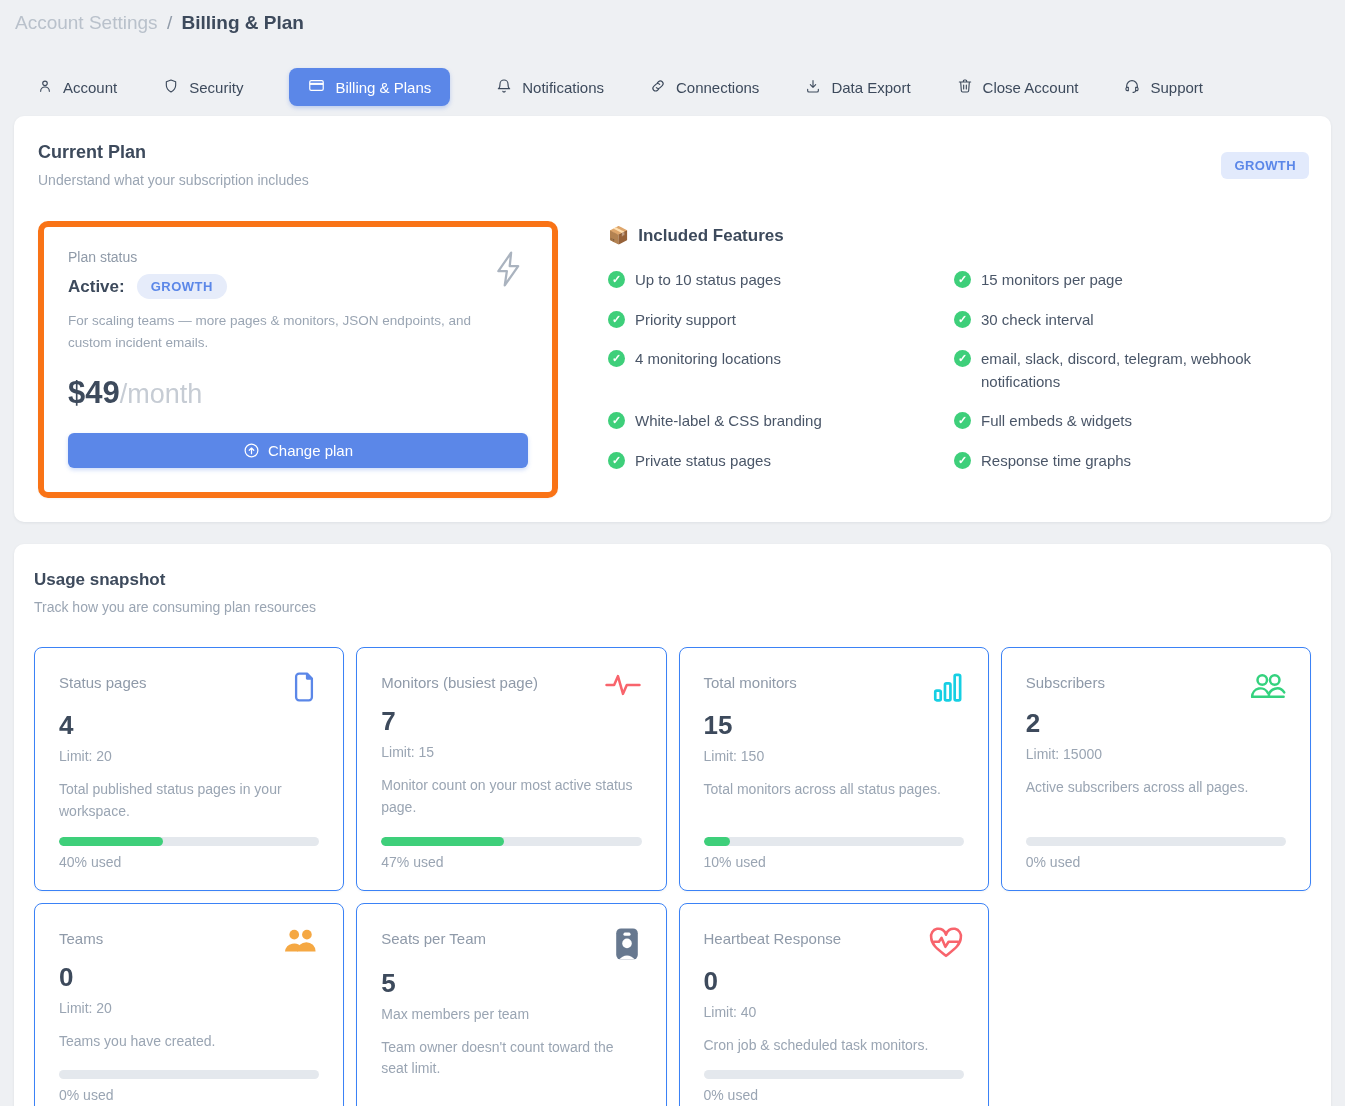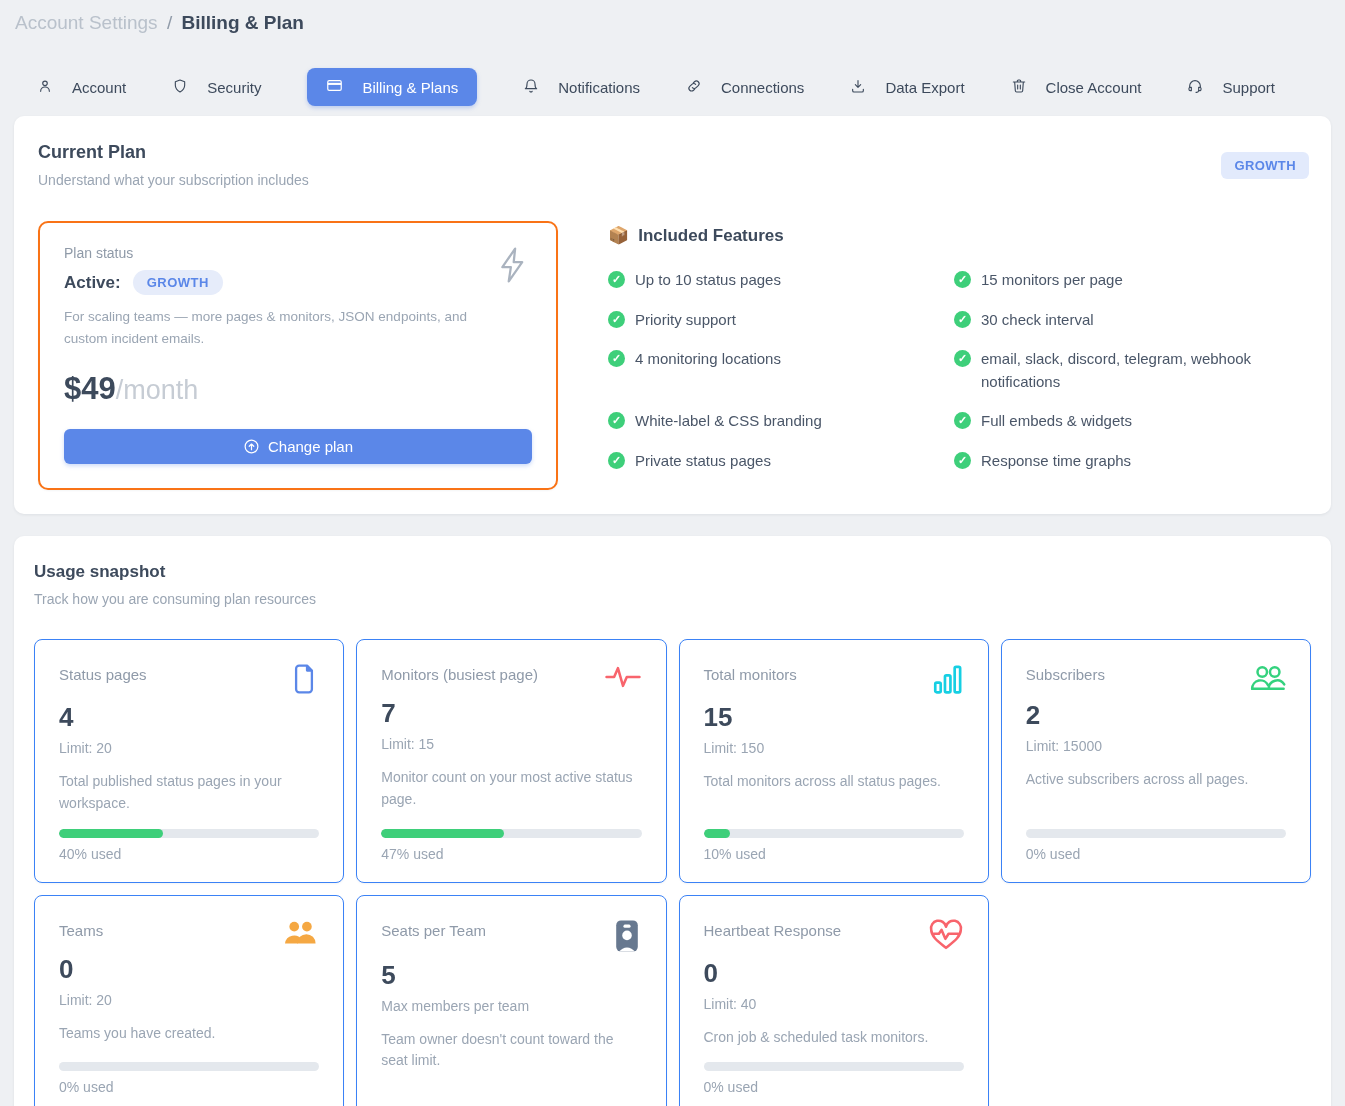--- a/index.html
+++ b/index.html
@@ -10,42 +10,42 @@
     color:#3f4c5e;
     overflow:hidden;
   }
   
   .breadcrumb { padding:12px 0 0 15px; font-size:19px; }
   .crumb-section { color:#b9c1cb; font-weight:400; }
   .crumb-sep { color:#8f9aa8; margin:0 4px; }
   .crumb-page { color:#3d4a5c; font-weight:700; }
   
   .tabs { display:flex; align-items:center; gap:46px; padding-left:37px; margin-top:34px; height:38px; }
-  .tab { display:flex; align-items:center; gap:19px; font-size:15px; color:#3d4a5c; cursor:pointer; white-space:nowrap; }
+  .tab { display:flex; align-items:center; gap:10px; font-size:15px; color:#3d4a5c; cursor:pointer; white-space:nowrap; }
   .tab svg { flex:0 0 auto; }
   .tab.active {
     background:#5b87e8; color:#ffffff; padding:9px 19px; border-radius:8px;
     box-shadow:0 2px 4px rgba(91,135,232,.35);
   }
   
   .panel {
     background:#ffffff; border-radius:10px; margin:10px 14px 0;
     box-shadow:0 1px 3px rgba(40,50,70,.08);
   }
   .panel.current { margin-top:10px; padding:26px 24px 24px; position:relative; }
   .panel-title { font-size:18px; font-weight:700; color:#3d4a5c; }
   .panel-sub { font-size:14px; color:#9aa5b3; margin-top:9px; }
   .plan-badge-top {
     position:absolute; top:36px; right:22px; background:#e2eafc; color:#5b87e8;
     font-size:13px; font-weight:700; letter-spacing:.4px; padding:6px 13px; border-radius:6px;
   }
   
   .plan-row { display:flex; margin-top:33px; }
   .plan-box {
-    width:520px; flex:0 0 auto; border:2px solid #f97316; border-radius:10px;
+    width:520px; flex:0 0 auto; border:6px solid #f97316; border-radius:10px;
     padding:22px 24px 24px; position:relative; box-shadow:0 1px 2px rgba(40,50,70,.05);
   }
   .plan-label { font-size:14px; color:#8f9aa8; }
   .plan-active-row { display:flex; align-items:center; gap:12px; margin-top:9px; }
   .plan-active { font-size:17px; font-weight:700; color:#3d4a5c; }
   .pill {
     background:#e6ecfa; color:#5b87e8; font-size:13px; font-weight:600; letter-spacing:.5px;
     padding:5px 14px; border-radius:999px;
   }
   .plan-desc { font-size:13.5px; color:#9aa5b3; line-height:1.6; margin-top:11px; max-width:430px; }

